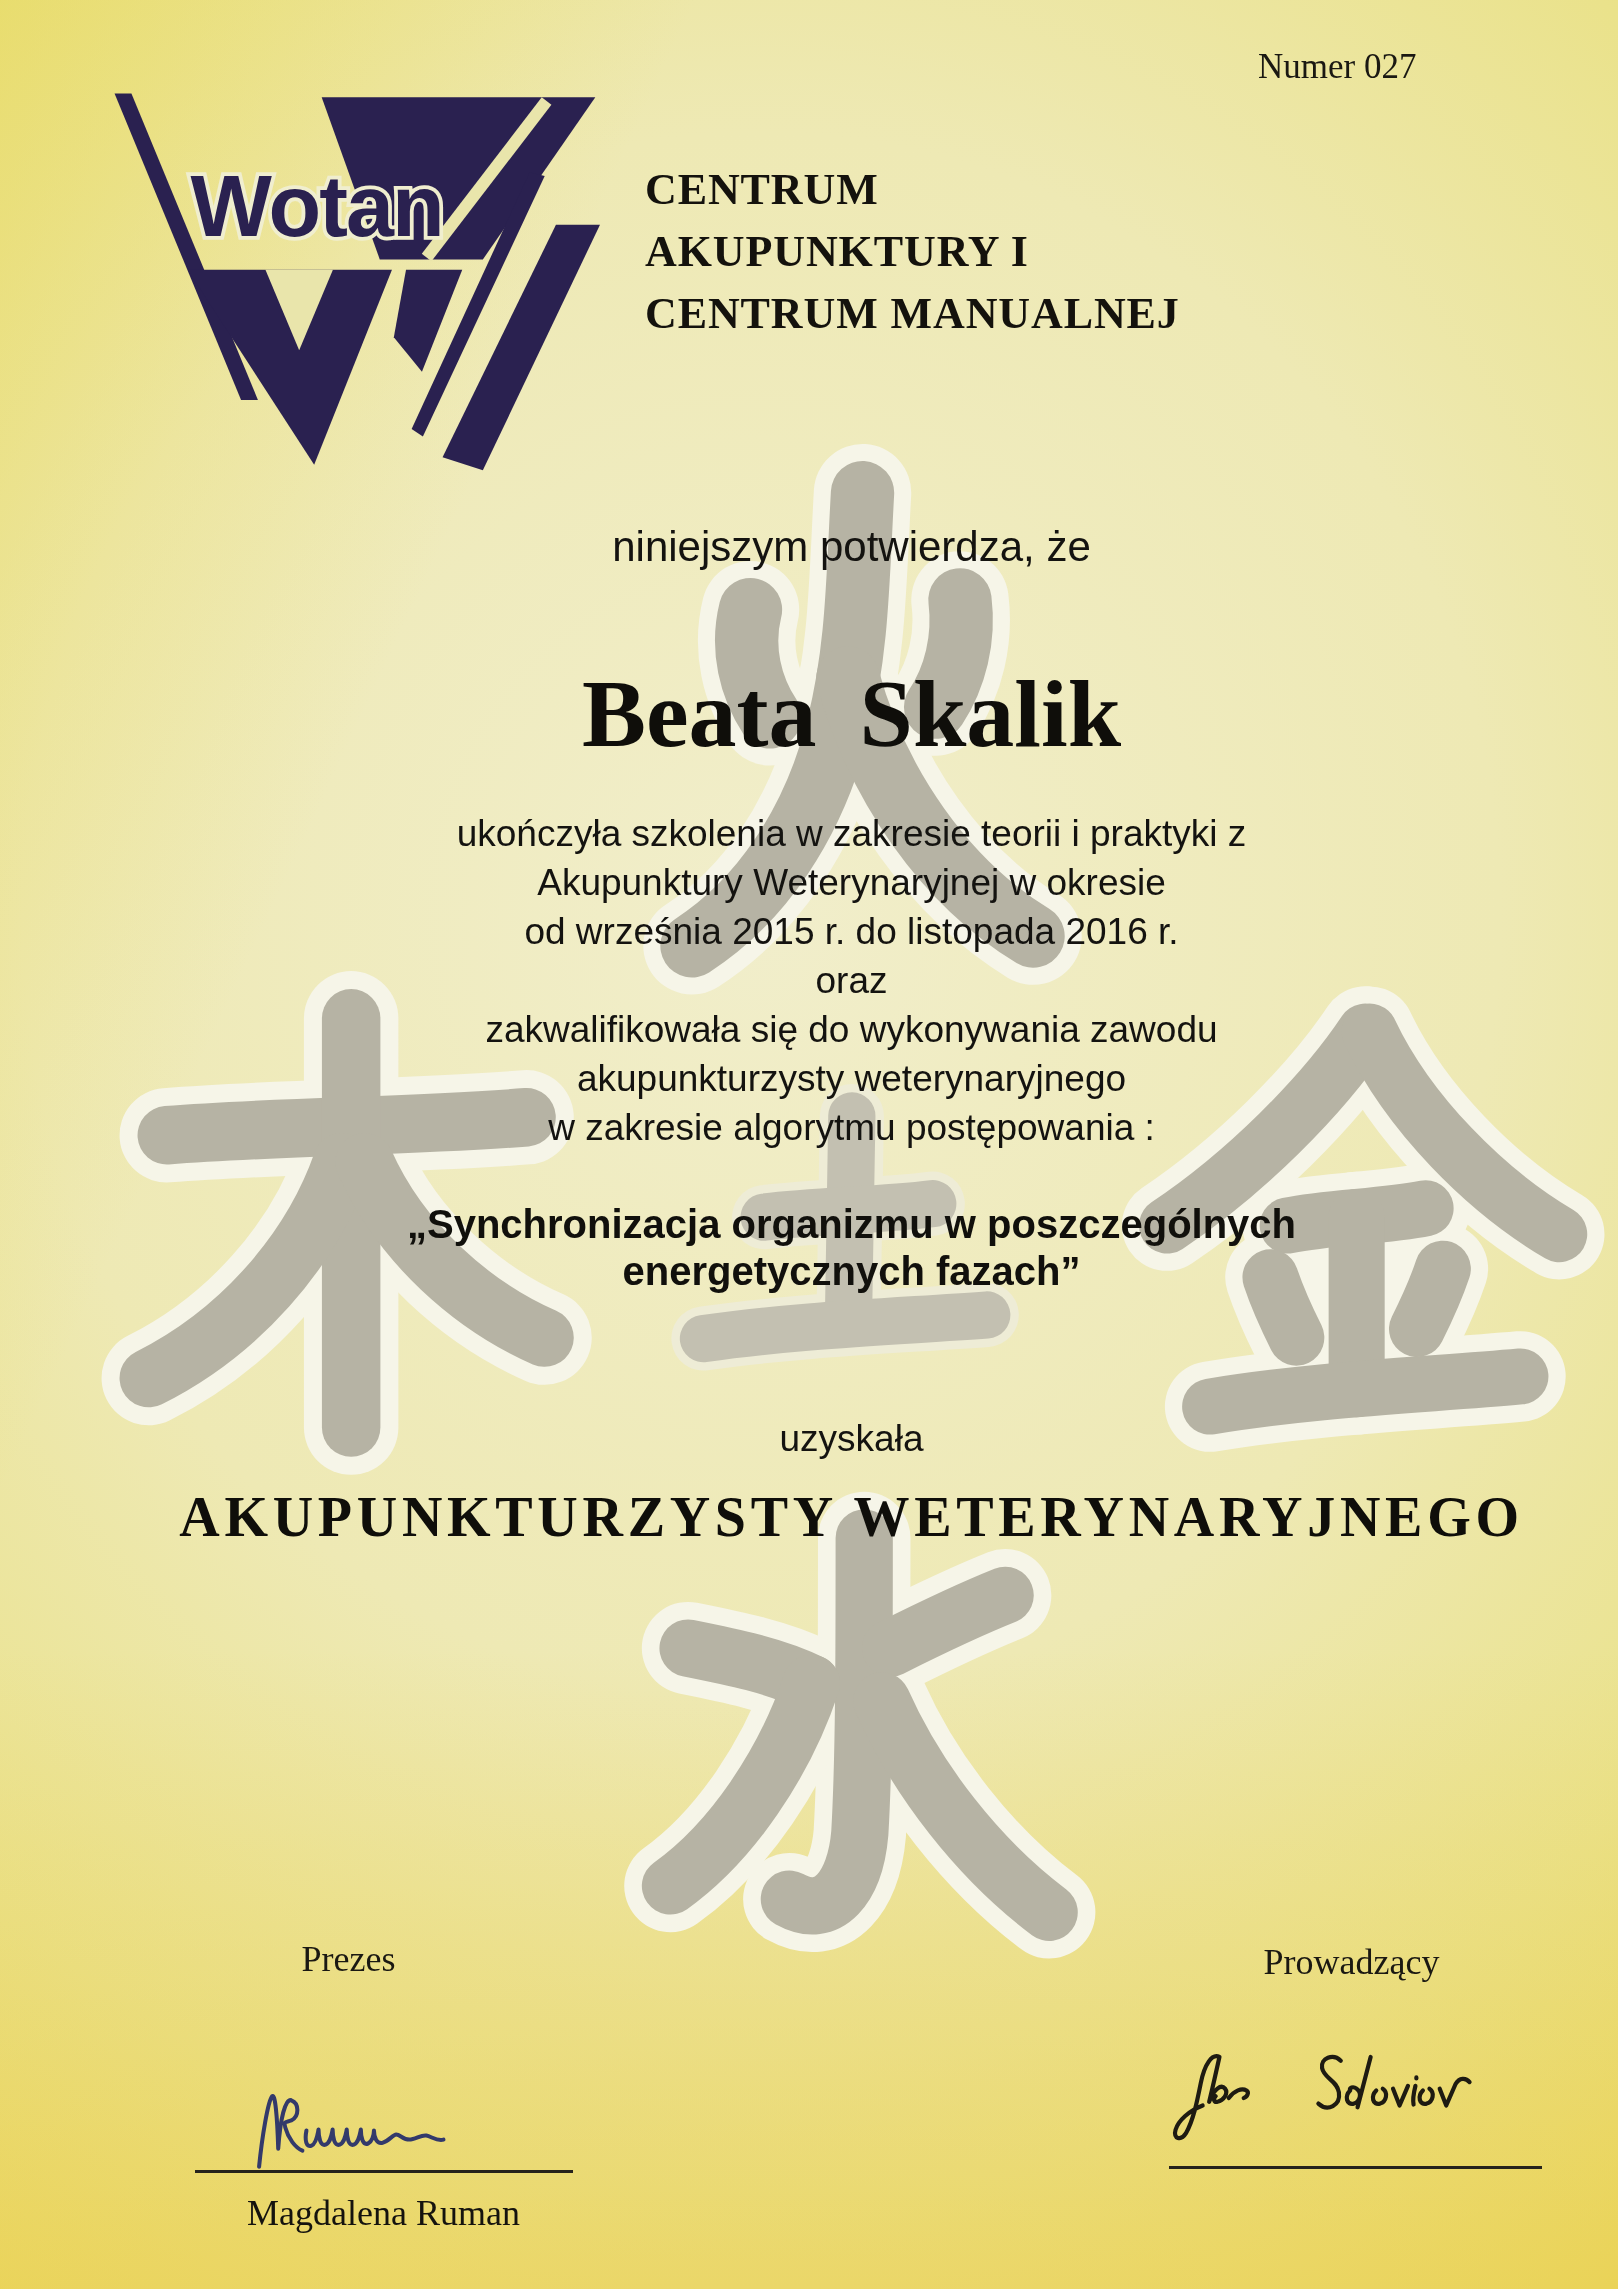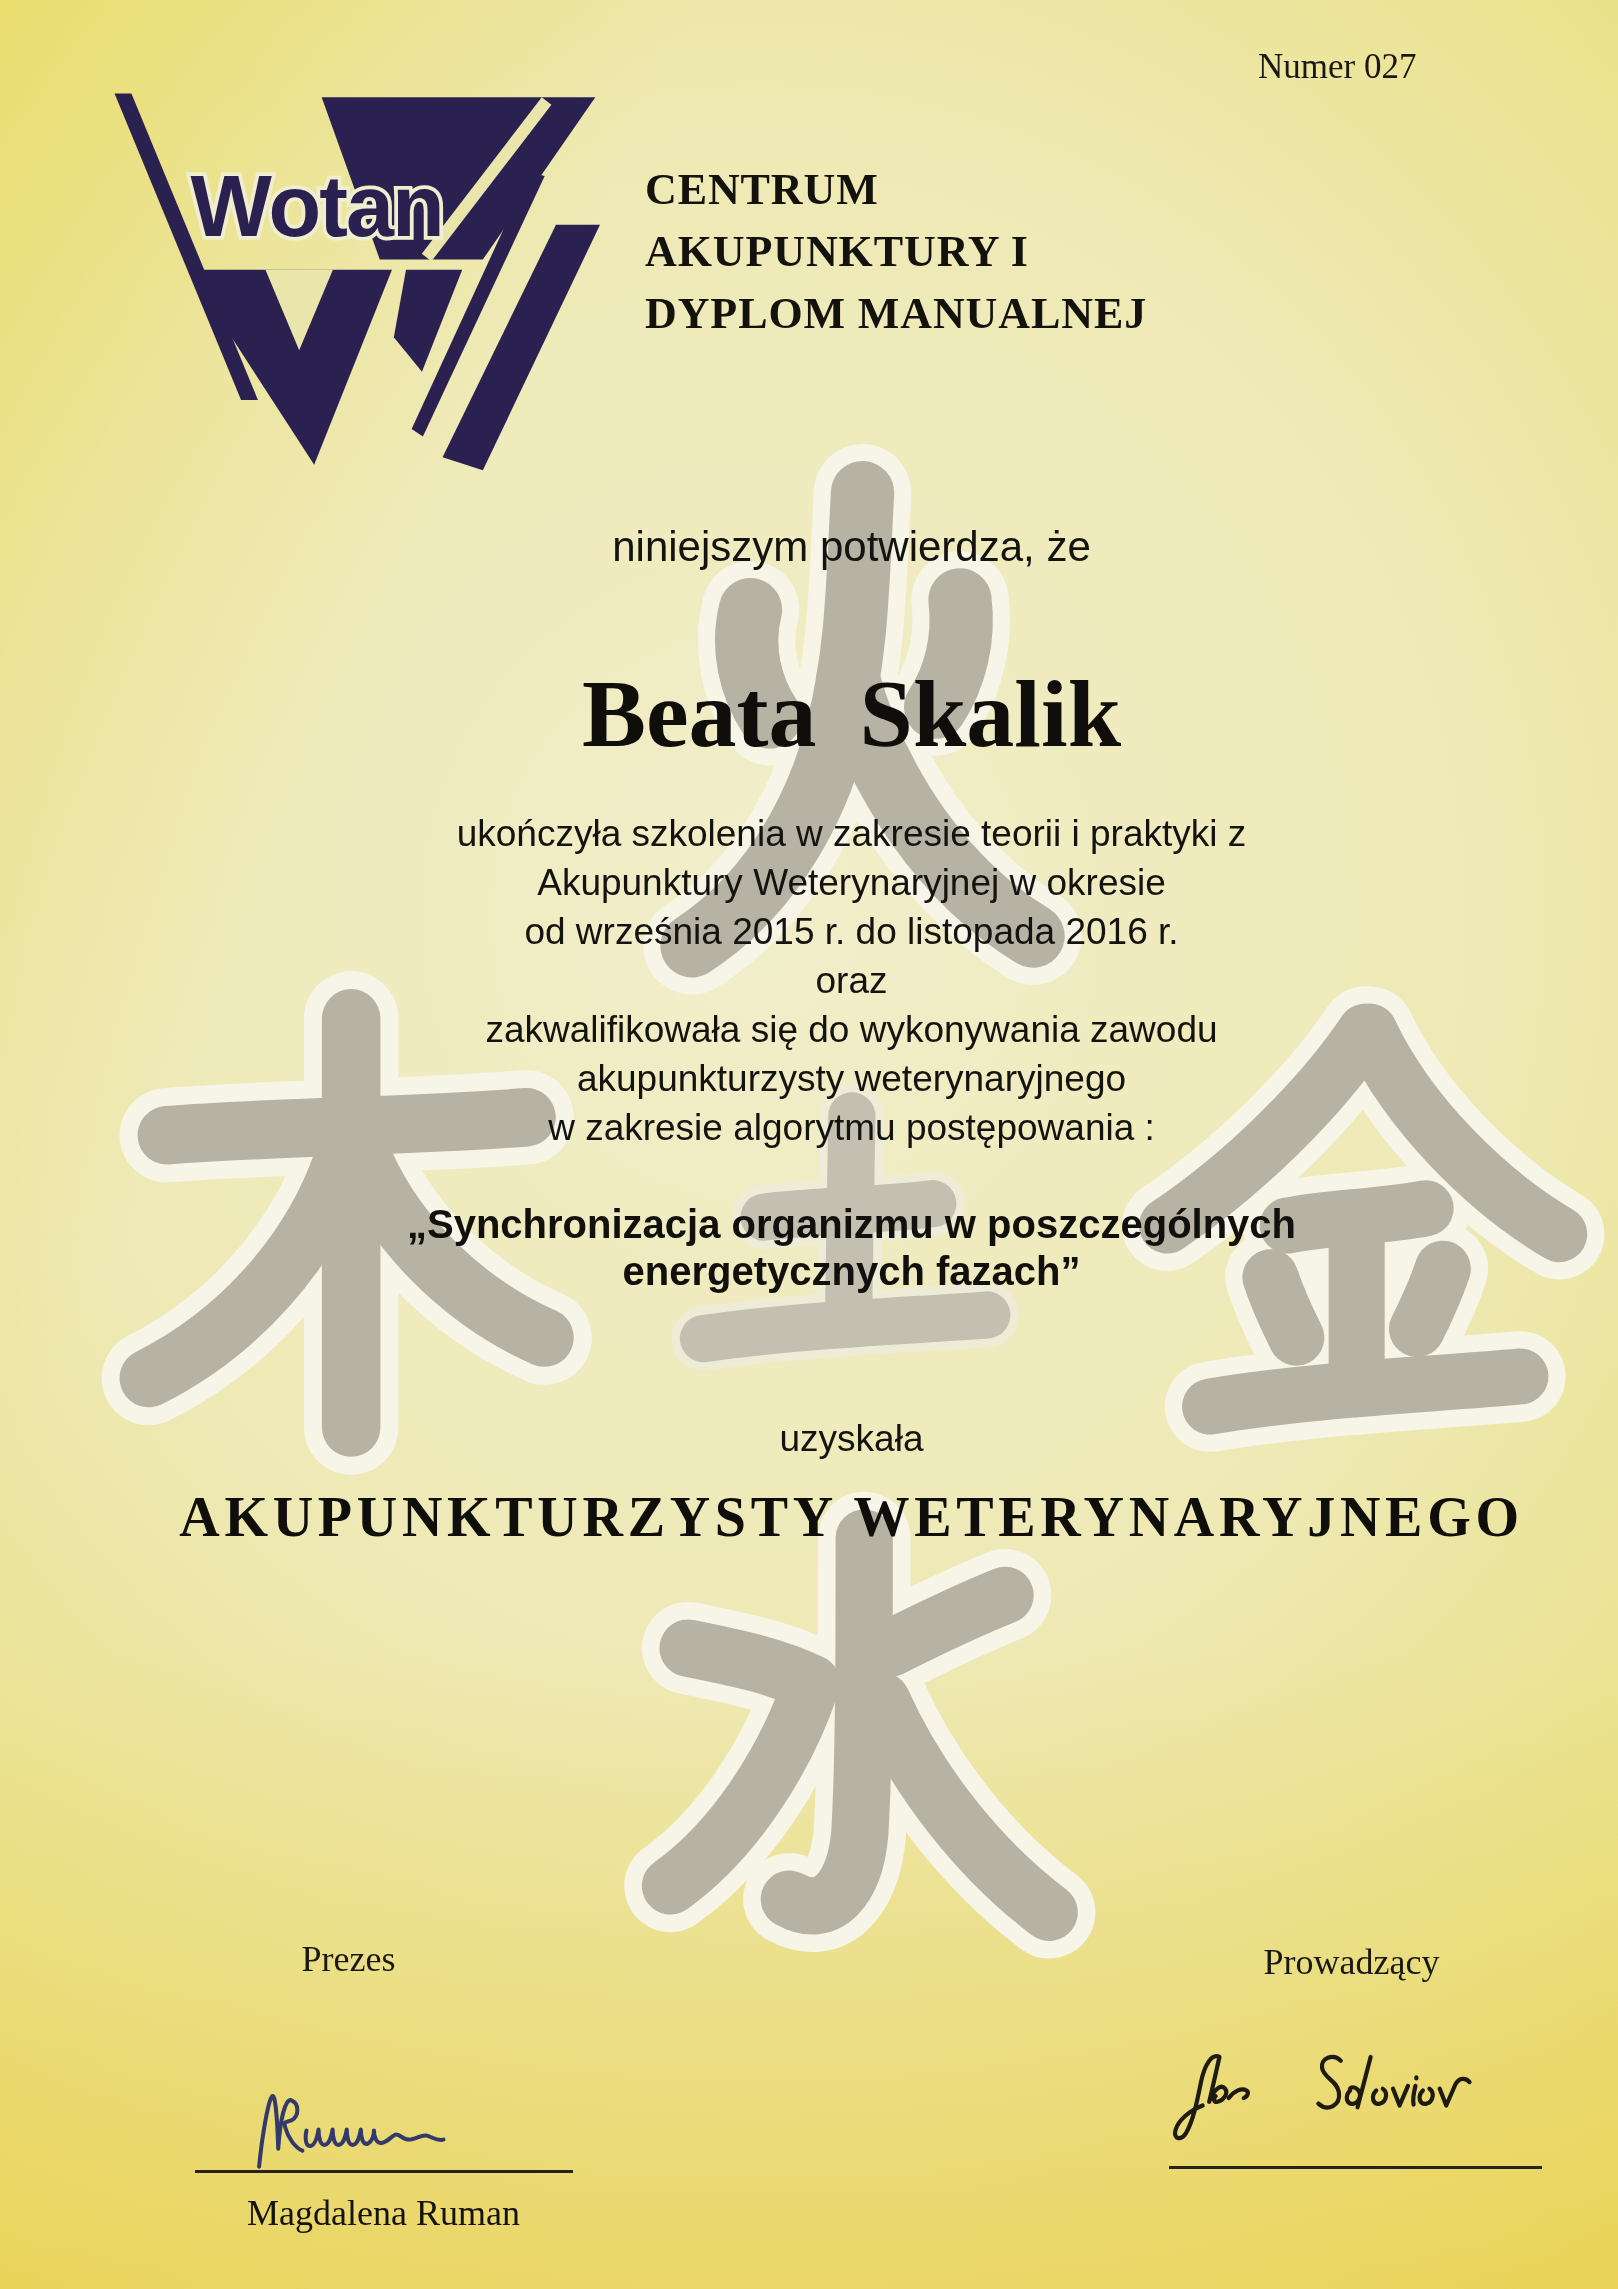--- a/index.html
+++ b/index.html
@@ -124,21 +124,21 @@
     <polygon class="logo-shape" points="450,92 466,96 336,374 324,366"></polygon>
     <polygon class="logo-shape" points="478,148 525,148 400,410 357,396"></polygon>
     <text class="logo-word" x="88" y="160">Wotan</text>
   </svg>
 
   <div class="abs serif numer">Numer 027</div>
 
   <div class="abs serif org">
     <div>CENTRUM</div>
     <div>AKUPUNKTURY I</div>
-    <div>DYPLOM MANUALNEJ</div>
+    <div>CENTRUM MANUALNEJ</div>
   </div>
 
   <div class="abs ccol sans intro">niniejszym potwierdza, że</div>
 
   <div class="abs ccol serif recipient">Beata Skalik</div>
 
   <div class="abs ccol sans bodytext">
     <div>ukończyła szkolenia w zakresie teorii i praktyki z</div>
     <div>Akupunktury Weterynaryjnej w okresie</div>
     <div>od września 2015 r. do listopada 2016 r.</div>

